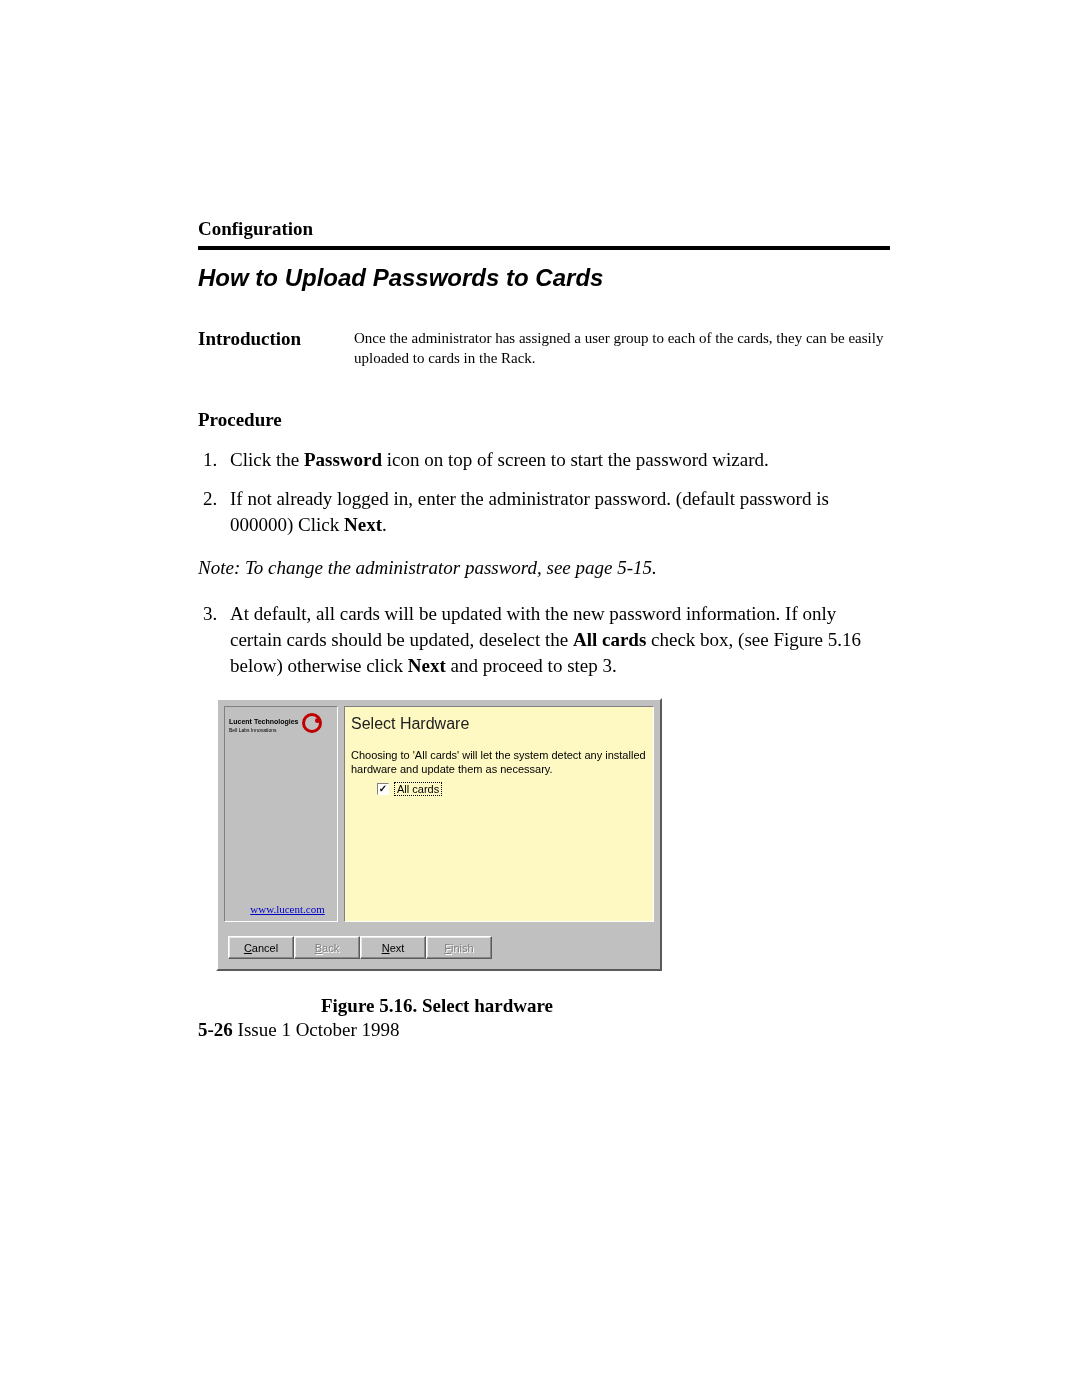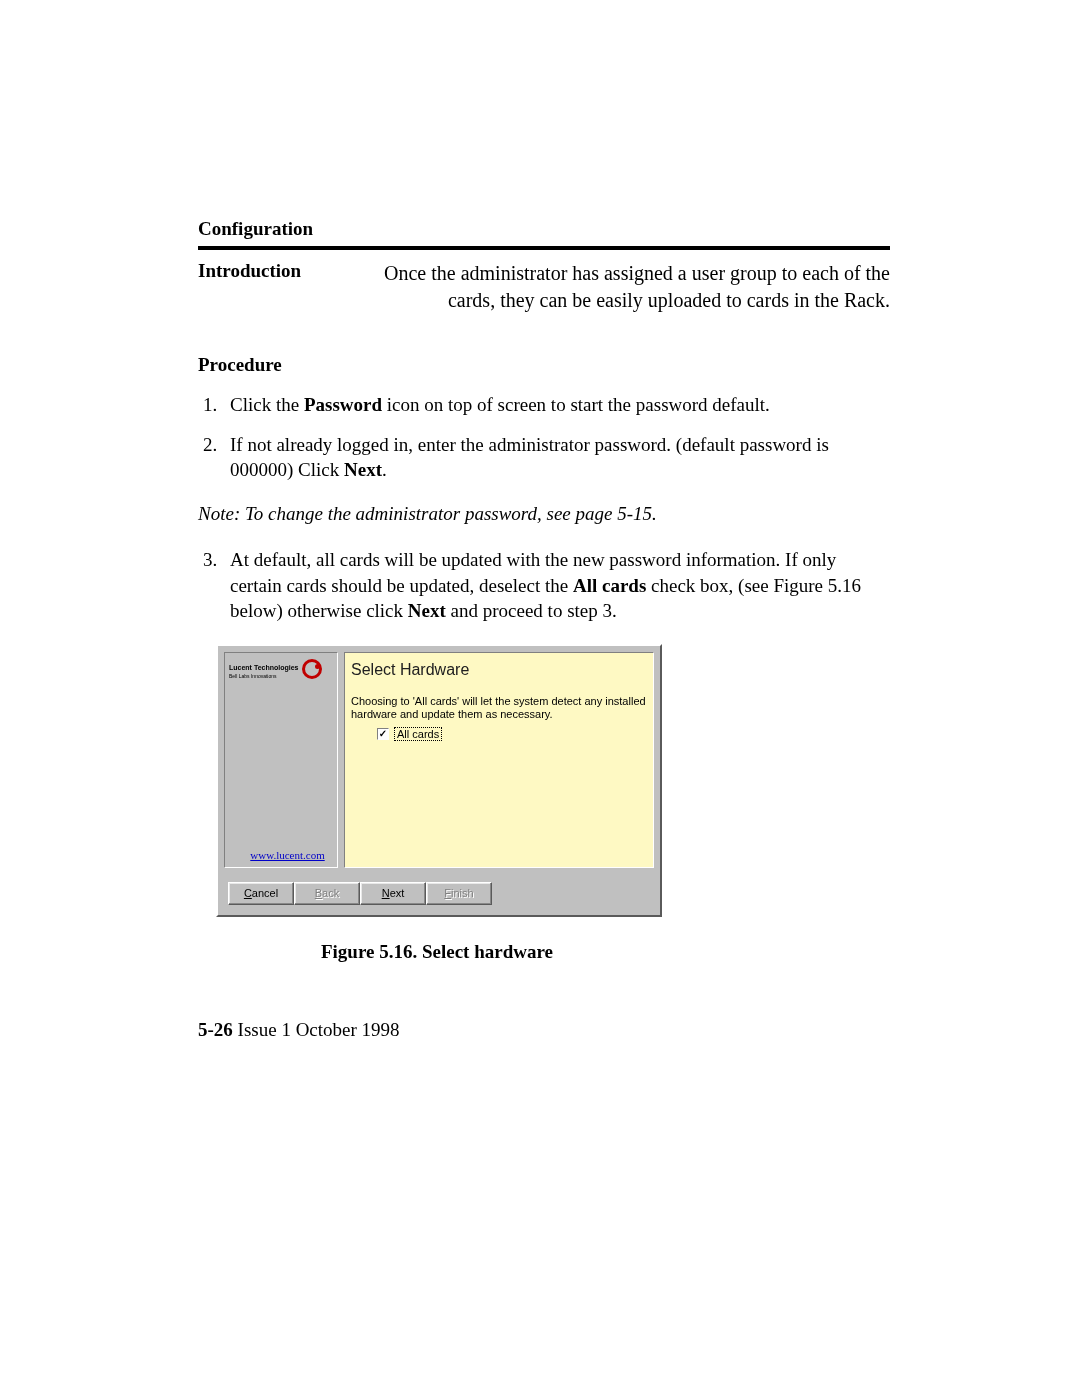--- a/index.html
+++ b/index.html
@@ -39,23 +39,22 @@
     display: flex;
     gap: 36px;
     margin-bottom: 40px;
   }
   .intro-label {
     font-weight: bold;
     font-size: 19px;
     min-width: 120px;
   }
   .intro-text {
-    font-size: 20px;
+    font-size: 15px;
     line-height: 1.35;
-    text-align: right;
   }
   .procedure-heading {
     font-weight: bold;
     font-size: 19px;
     margin-bottom: 16px;
   }
   ol.procedure {
     margin: 0 0 20px 0;
     padding-left: 24px;
     font-size: 19px;
@@ -233,31 +232,32 @@
   .footer .pagenum {
     font-weight: bold;
   }
 </style>
 </head>
 <body>
 
 <div class="page">
   <div class="chapter-header">Configuration</div>
   <hr class="chapter-rule">
+  <div class="section-title">How to Upload Passwords to Cards</div>
 
   <div class="intro-block">
     <div class="intro-label">Introduction</div>
     <div class="intro-text">Once the administrator has assigned a user group to each of the cards, they can be easily uploaded to cards in the Rack.</div>
   </div>
 
   <div class="procedure-heading">Procedure</div>
 
   <ol class="procedure">
     <li>
-      <span>Click the </span><span class="bold-inline">Password</span><span> icon on top of screen to start the password default.</span>
+      <span>Click the </span><span class="bold-inline">Password</span><span> icon on top of screen to start the password wizard.</span>
     </li>
     <li>
       <span>If not already logged in, enter the administrator password. (default password is 000000) Click </span><span class="bold-inline">Next</span><span>.</span>
     </li>
   </ol>
 
   <div class="note-text">Note: To change the administrator  password, see page 5-15.</div>
 
   <ol class="procedure" start="3">
     <li>

